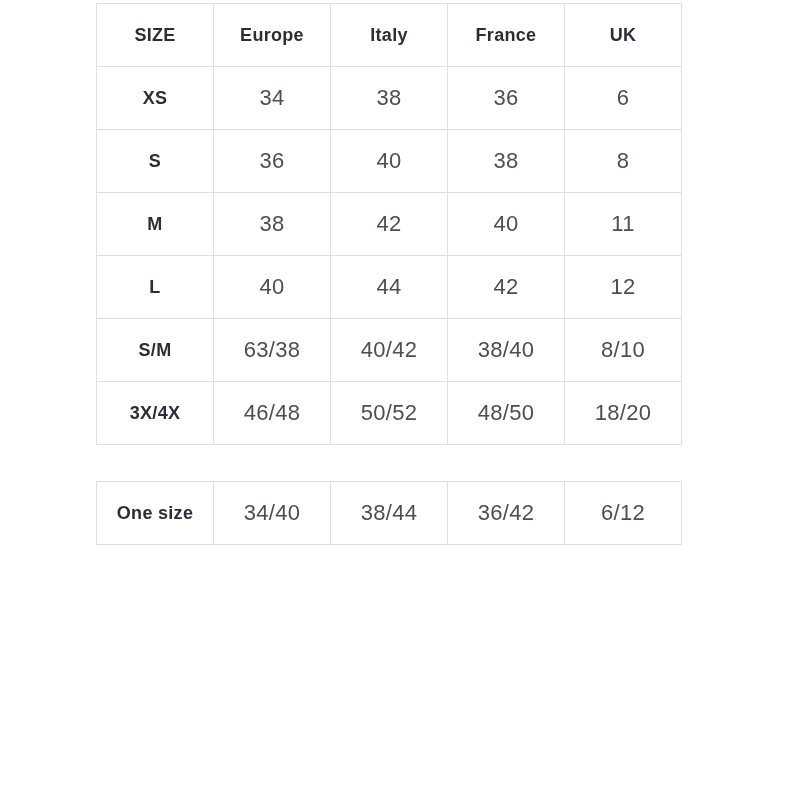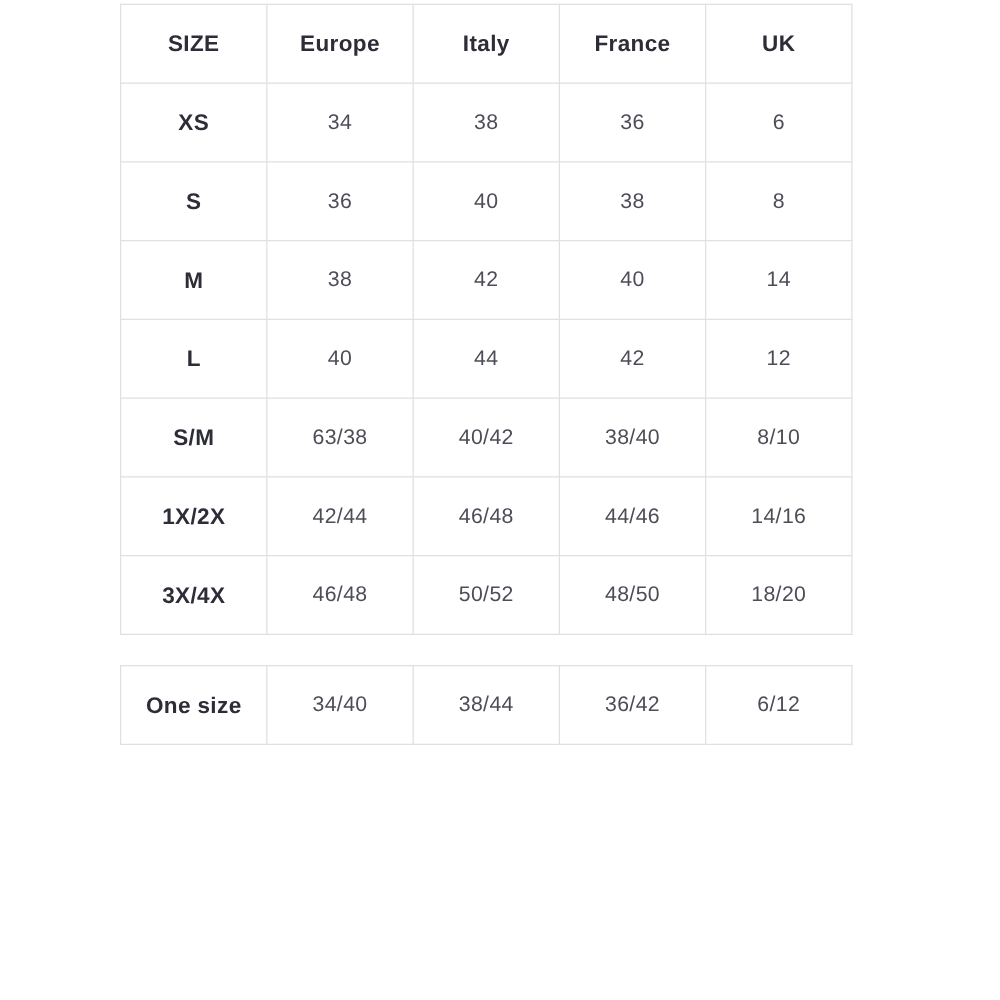--- a/index.html
+++ b/index.html
@@ -35,26 +35,26 @@
     vertical-align: middle;
     padding: 0;
     letter-spacing: 0.3px;
   }
   table.size-table th {
     font-size: 18px;
     font-weight: 700;
     color: #2d2d38;
   }
   table.size-table td {
-    font-size: 17px;
+    font-size: 22px;
     font-weight: 400;
     color: #4d4d58;
   }
   table.secondary {
-    margin-top: 24px;
+    margin-top: 36px;
   }
 </style>
 </head>
 <body>
 
 <div class="page">
 
   <table class="size-table main">
     <thead>
       <tr id="main-head-row">
@@ -78,42 +78,35 @@
           <td>36</td>
           <td>40</td>
           <td>38</td>
           <td>8</td>
         </tr>
         <tr>
           <th>M</th>
           <td>38</td>
           <td>42</td>
           <td>40</td>
-          <td>14</td>
+          <td>11</td>
         </tr>
         <tr>
           <th>L</th>
           <td>40</td>
           <td>44</td>
           <td>42</td>
           <td>12</td>
         </tr>
         <tr>
           <th>S/M</th>
           <td>63/38</td>
           <td>40/42</td>
           <td>38/40</td>
           <td>8/10</td>
-        </tr>
-        <tr>
-          <th>1X/2X</th>
-          <td>42/44</td>
-          <td>46/48</td>
-          <td>44/46</td>
-          <td>14/16</td>
         </tr>
         <tr>
           <th>3X/4X</th>
           <td>46/48</td>
           <td>50/52</td>
           <td>48/50</td>
           <td>18/20</td>
         </tr>
       </tbody>
   </table>

